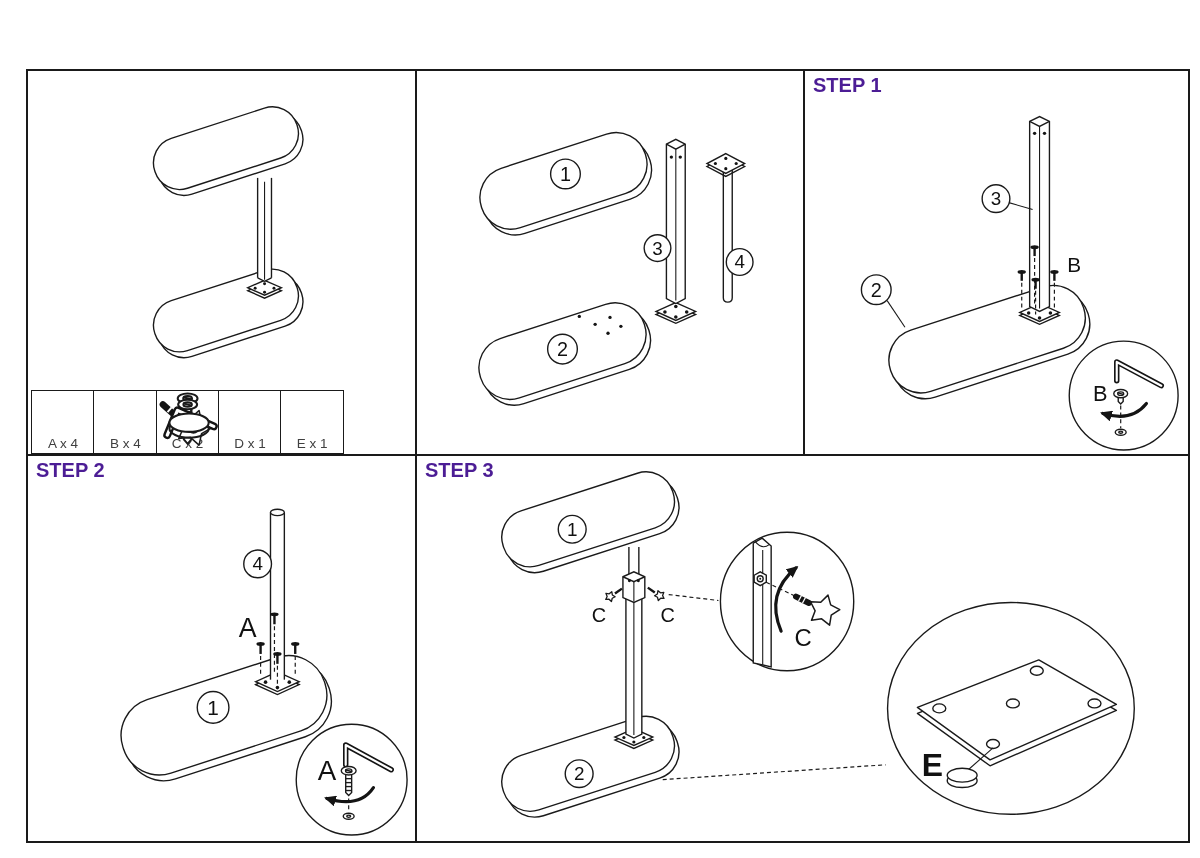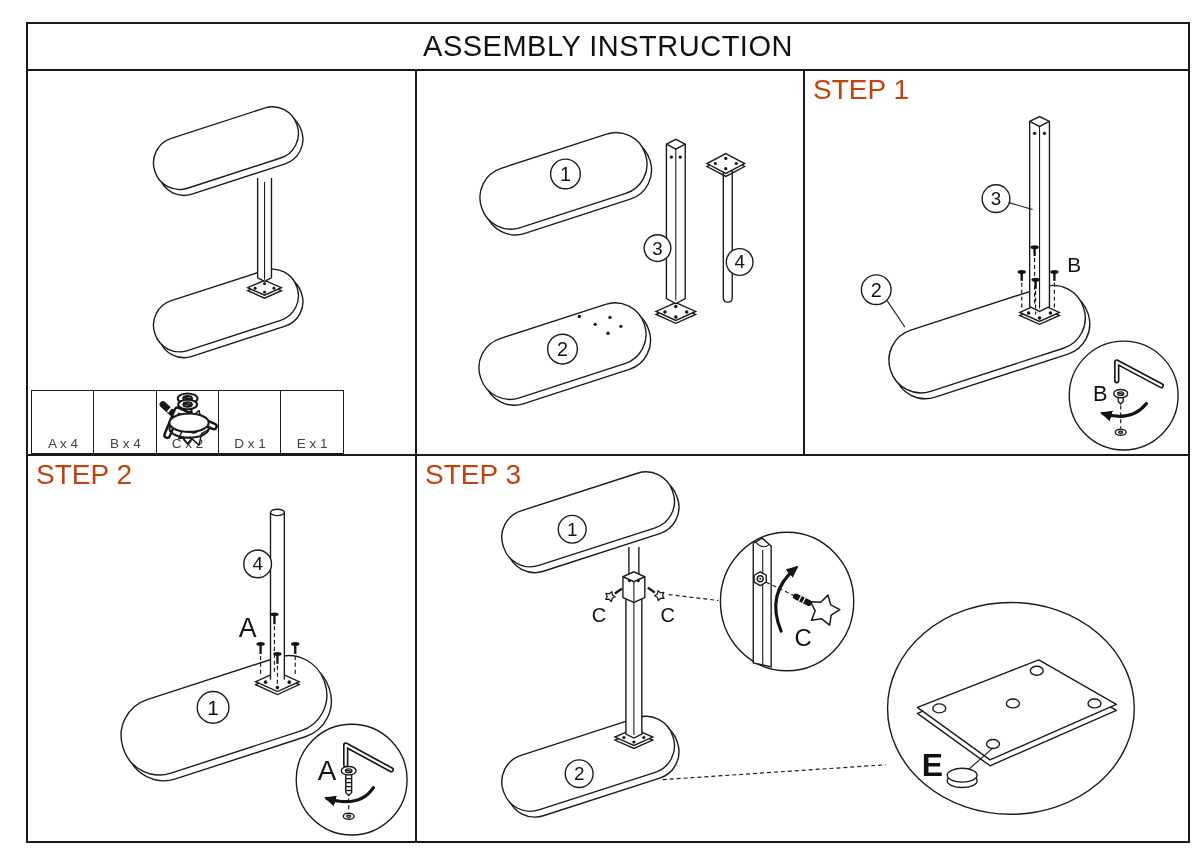--- a/index.html
+++ b/index.html
@@ -8,21 +8,21 @@
   .box{position:absolute;box-sizing:border-box;border:2px solid #1a1a1a;background:#fff;}
   #title-box{left:26px;top:22px;width:1164px;height:49px;border-width:2.5px;
              display:flex;align-items:center;justify-content:center;}
   #title-box .t{font-size:29px;letter-spacing:.5px;color:#111;}
   .panel svg{position:absolute;left:0;top:0;width:100%;height:100%;}
   #p-overview{left:26px;top:69px;width:391px;height:387px;}
   #p-parts{left:415px;top:69px;width:390px;height:387px;}
   #p-step1{left:803px;top:69px;width:387px;height:387px;}
   #p-step2{left:26px;top:454px;width:391px;height:389px;}
   #p-step3{left:415px;top:454px;width:775px;height:389px;padding-left:43px;}
-  .step-label{position:absolute;left:8px;top:3px;font-size:28px;color:#c2410c;z-index:3;}
+  .step-label{position:absolute;left:8px;top:3px;font-size:20px;color:#4c1d95;z-index:3;font-weight:bold;}
   
   #legend{position:absolute;left:3px;bottom:0px;display:flex;z-index:2;}
   .hw{width:64px;height:64px;box-sizing:border-box;border:1.7px solid #1a1a1a;
       margin-left:-1.7px;background:#fff;display:flex;flex-direction:column;align-items:center;}
   .hw:first-child{margin-left:0;}
   .hw .lab{font-size:13.5px;margin-top:auto;padding-bottom:2px;color:#404040;}
   svg text{font-family:"Liberation Sans",sans-serif;fill:#111;}
   svg .ln{stroke:#1a1a1a;fill:none;stroke-width:1.4;}
   svg .lnw{stroke:#1a1a1a;fill:#fff;stroke-width:1.4;}
   svg .thin{stroke:#1a1a1a;fill:none;stroke-width:1.1;}
@@ -31,23 +31,20 @@
   svg .scrw{stroke:#141414;stroke-width:2.4;}
   svg .keyb{stroke:#141414;stroke-width:5.5;fill:none;stroke-linecap:round;stroke-linejoin:round;}
   svg .keyw{stroke:#ffffff;stroke-width:2.2;fill:none;stroke-linecap:round;stroke-linejoin:round;}
   svg .arrow{stroke:#141414;stroke-width:3.2;fill:none;stroke-linecap:round;}
 </style>
 </head>
 <body>
 
 <div id="sheet">
 
-  <div id="title-box" class="box">
-    <span class="t">ASSEMBLY INSTRUCTION</span>
-  </div>
 
   <div id="p-overview" class="box panel">
     <svg viewBox="0 0 391 387" preserveAspectRatio="none">
 
       <g transform="translate(200,242) rotate(-18)">
         <rect x="-73" y="-19.5" width="151" height="53" rx="26" class="ln" transform="translate(0,0)"></rect>
         <rect x="-75.5" y="-26.5" width="151" height="53" rx="26" class="lnw"></rect>
       </g>
 
       <g transform="translate(239,219)">

